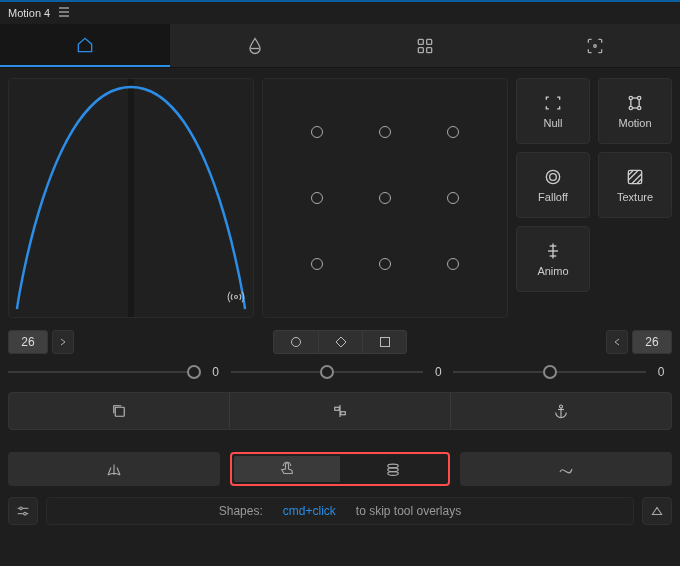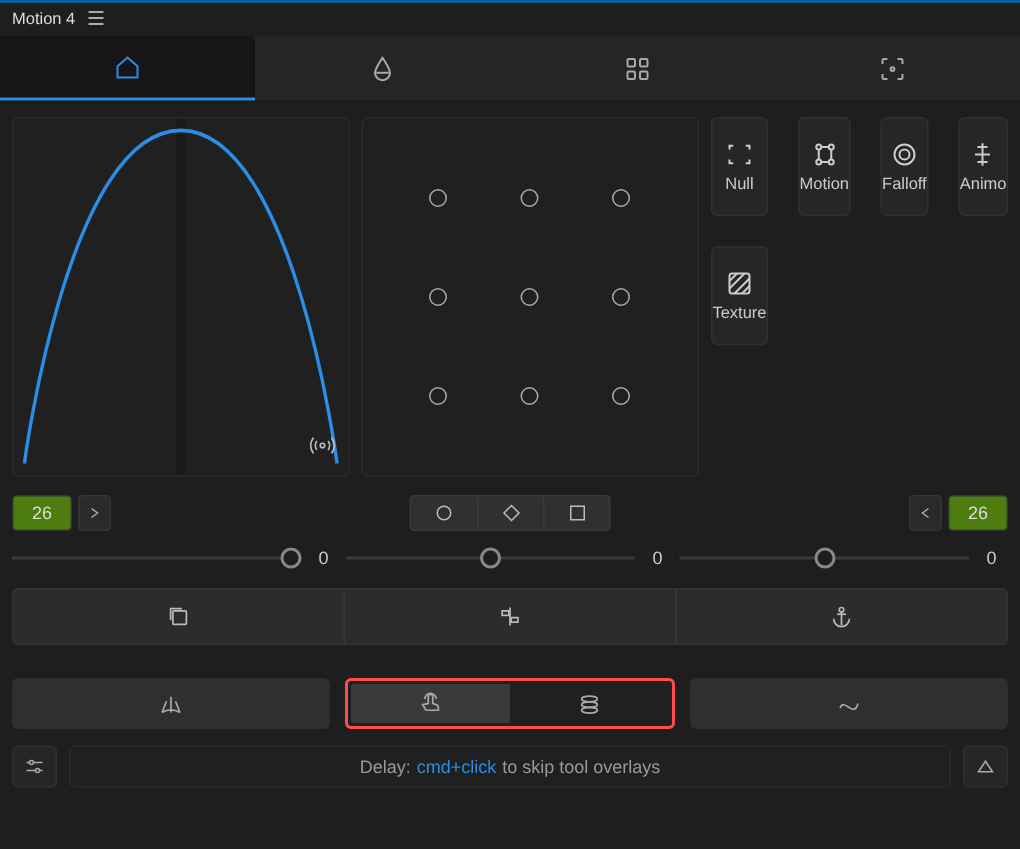--- a/index.html
+++ b/index.html
@@ -76,44 +76,44 @@
     padding: 20px;
   }
   .anchor-dot {
     width: 12px; height: 12px;
     border: 1.5px solid #aaa;
     border-radius: 50%;
   }
   
   .tool-tiles {
     display: grid;
-    grid-template-columns: 1fr 1fr 1fr 1fr;
+    grid-template-columns: 1fr 1fr;
     grid-auto-rows: 66px;
-    gap: 20px;
+    gap: 8px;
   }
   .tool-tile {
     background: #262626;
     border: 1px solid #303030;
     border-radius: 4px;
     display: flex; flex-direction: column; align-items: center; justify-content: center;
     gap: 4px;
     color: #ccc;
     font-size: 11px;
     cursor: pointer;
   }
   .tool-tile svg { width: 20px; height: 20px; }
   
   .controls-row {
     display: flex;
     align-items: center;
     padding: 12px 8px 0 8px;
     gap: 4px;
   }
   .num-box {
-    background: #4d7c0f; border: 1px solid #353535;
+    background: #404040; border: 1px solid #353535;
     height: 24px; min-width: 40px;
     display: flex; align-items: center; justify-content: center;
     border-radius: 3px;
     color: #ddd;
     font-size: 12px;
   }
   .chev-btn {
     background: #2a2a2a; border: 1px solid #353535;
     height: 24px; width: 22px;
     display: flex; align-items: center; justify-content: center;
@@ -217,21 +217,21 @@
     background: #262626; border: 1px solid #303030; border-radius: 4px;
     display: flex; align-items: center; justify-content: center;
     color: #aaa; cursor: pointer;
   }
   .status-msg {
     flex: 1; height: 28px;
     background: #202020; border: 1px solid #2a2a2a; border-radius: 4px;
     display: flex; align-items: center; justify-content: center;
     color: #999; font-size: 12px;
   }
-  .status-msg .kbd { color: #2b8de6; margin: 0 4px; }
+  .status-msg .kbd { color: #2b8de6; margin: 0 20px; }
   .flex-spacer { flex: 1; }
 </style>
 </head>
 <body>
 
 <div class="titlebar">
   <span class="titlebar-title">Motion 4</span>
   <span class="titlebar-menu">
     <svg width="12" height="12" viewBox="0 0 12 12" stroke="currentColor" stroke-width="1.2">
         <line x1="1" y1="2" x2="11" y2="2"></line>
@@ -329,34 +329,34 @@
       <div class="tool-tile">
         <svg viewBox="0 0 24 24" fill="none" stroke="currentColor" stroke-width="1.6">
             <circle cx="12" cy="12" r="8"></circle>
             <circle cx="12" cy="12" r="4"></circle>
           </svg>
         <span>Falloff</span>
       </div>
 
       <div class="tool-tile">
         <svg viewBox="0 0 24 24" fill="none" stroke="currentColor" stroke-width="1.6">
+            <rect x="4" y="4" width="16" height="16" rx="2"></rect>
+            <path d="M4 10l6-6 M4 16l12-12 M8 20l12-12 M14 20l6-6"></path>
+          </svg>
+        <span>Texture</span>
+      </div>
+
+      <div class="tool-tile">
+        <svg viewBox="0 0 24 24" fill="none" stroke="currentColor" stroke-width="1.6">
             <line x1="12" y1="3" x2="12" y2="21"></line>
             <line x1="8" y1="6" x2="16" y2="6"></line>
             <line x1="6" y1="12" x2="18" y2="12"></line>
             <line x1="8" y1="18" x2="16" y2="18"></line>
           </svg>
         <span>Animo</span>
-      </div>
-
-      <div class="tool-tile">
-        <svg viewBox="0 0 24 24" fill="none" stroke="currentColor" stroke-width="1.6">
-            <rect x="4" y="4" width="16" height="16" rx="2"></rect>
-            <path d="M4 10l6-6 M4 16l12-12 M8 20l12-12 M14 20l6-6"></path>
-          </svg>
-        <span>Texture</span>
       </div>
     </div>
   </div>
 </div>
 
 <div class="controls-row">
   <div class="num-box">26</div>
   <div class="chev-btn">
     <svg width="10" height="10" viewBox="0 0 10 10" stroke="currentColor" fill="none">
         <path d="M3 2l4 3-4 3"></path>
@@ -465,21 +465,21 @@
 <div class="status-bar">
   <div class="status-icon-btn">
     <svg width="16" height="16" viewBox="0 0 24 24" fill="none" stroke="currentColor" stroke-width="1.6">
         <line x1="4" y1="8" x2="20" y2="8"></line>
         <circle cx="9" cy="8" r="2" fill="#262626"></circle>
         <line x1="4" y1="16" x2="20" y2="16"></line>
         <circle cx="15" cy="16" r="2" fill="#262626"></circle>
       </svg>
   </div>
   <div class="status-msg">
-    <span>Delay:</span>
+    <span>Shapes:</span>
     <span class="kbd">cmd+click</span>
     <span>to skip tool overlays</span>
   </div>
   <div class="status-icon-btn">
     <svg width="14" height="14" viewBox="0 0 24 24" fill="none" stroke="currentColor" stroke-width="1.8">
         <path d="M4 18L12 6l8 12z"></path>
       </svg>
   </div>
 </div>
 

